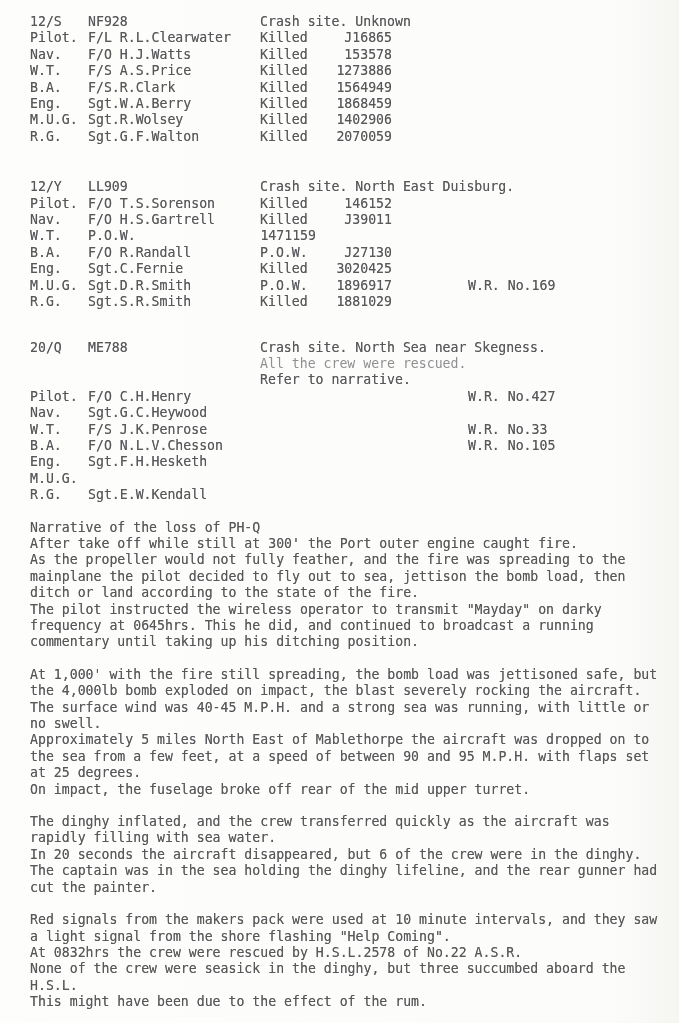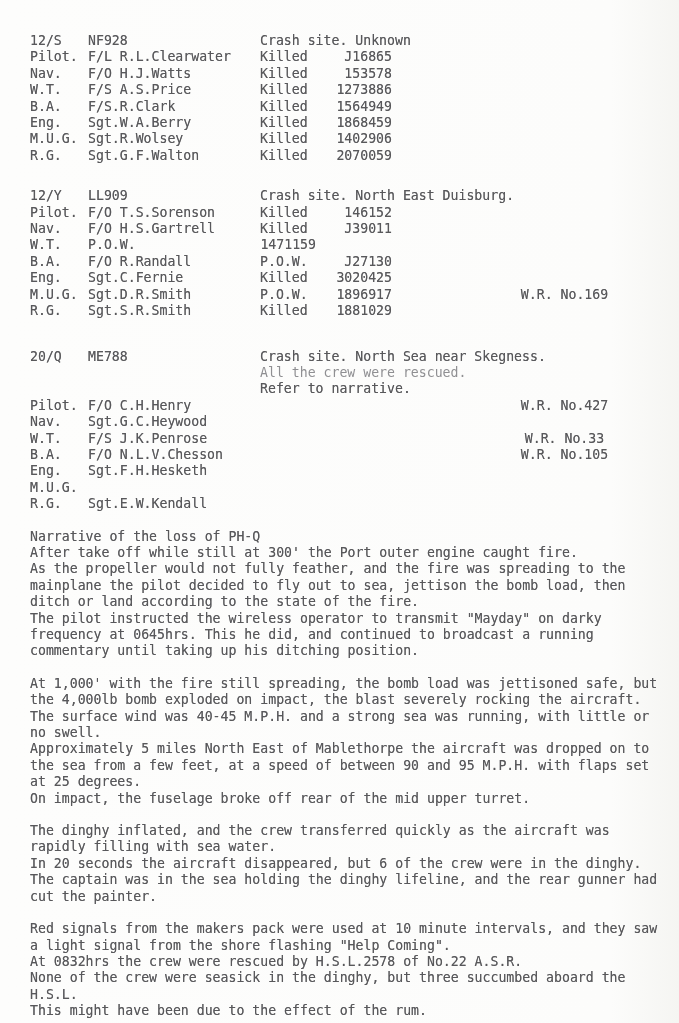--- a/index.html
+++ b/index.html
@@ -2,40 +2,40 @@
 <html><head>
 <meta charset="utf-8">
 <style>
   html,body { margin:0; padding:0; background:#eceae6; }
   .page {
     position:relative;
     width:679px; height:1023px;
     margin:0 auto;
     box-sizing:border-box;
     background:linear-gradient(90deg,#fdfdfc 0%, #fcfcfb 90%, #f5f5f2 100%);
-    padding:33px 18px 0 30px;
+    padding:14px 18px 0 30px;
     font-family:"DejaVu Sans Mono","Liberation Mono",monospace;
     font-size:13.2px;
     line-height:16.4px;
     color:#58585b;
     text-shadow:0 0 0.6px rgba(88,88,91,0.65);
     overflow:hidden;
   }
   .row {
     display:grid;
     grid-template-columns:58px 172px 56px 76px 1fr;
     white-space:pre;
   }
   .cell { white-space:pre; }
   .cell-num { text-align:right; }
-  .cell-wr { padding-left:76px;text-align:center; }
+  .cell-wr { padding-left:76px; }
   .crash-span { grid-column:3 / -1; }
   .faded { color:#8f8f92; text-shadow:none; }
   .block { margin-top:0; }
-  .block:nth-child(2) { margin-top:24px; }
+  .block:nth-child(2) { margin-top:34px; }
   .block:nth-child(3) { margin-top:29px; }
   .narrative { margin-top:16px; }
   .paragraph { margin:16px 12px 0 0; }
   .paragraph:first-of-type { margin-top:0; }
   .line { white-space:pre; }
 </style>
 </head>
 <body>
 
 <div class="page">

